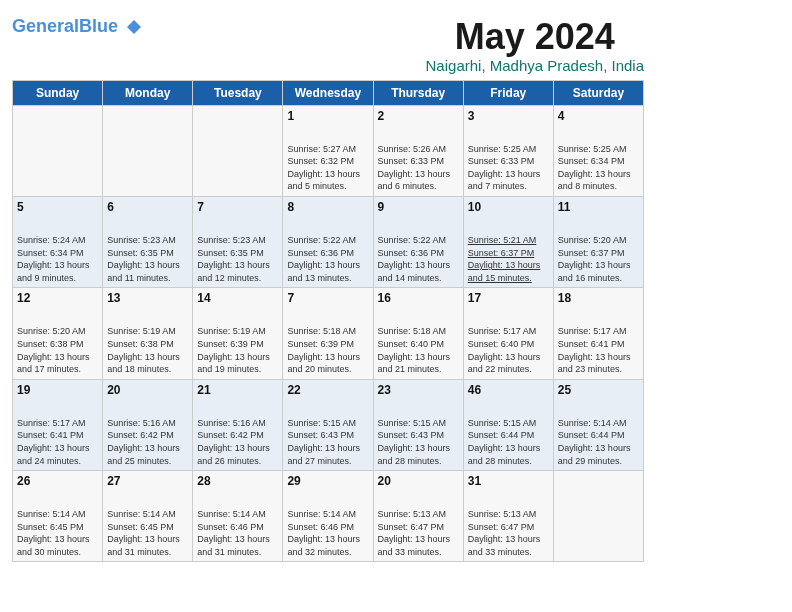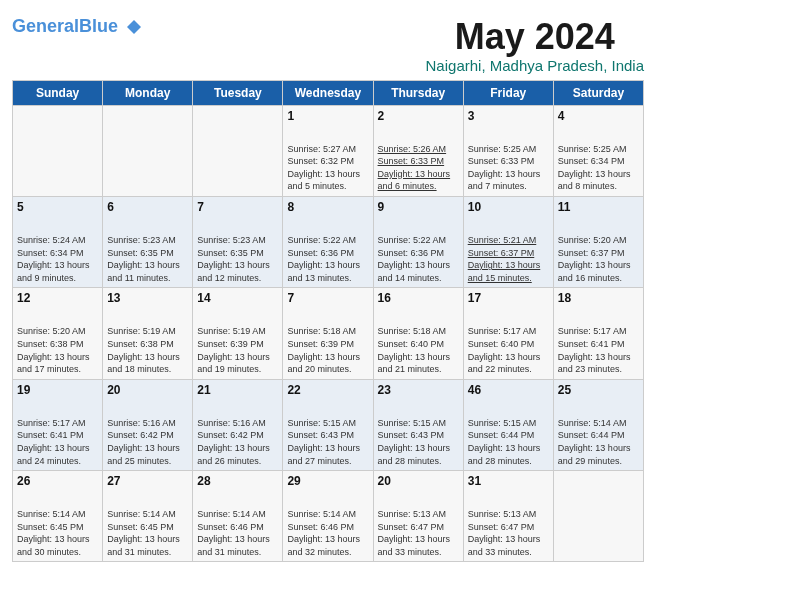--- a/index.html
+++ b/index.html
@@ -132,21 +132,21 @@
           <td class="empty"></td>
           <td>
             <span class="day-num">1</span>
             <div class="cell-text" style="white-space: pre-line;">Sunrise: 5:27 AM
 Sunset: 6:32 PM
 Daylight: 13 hours
 and 5 minutes.</div>
           </td>
           <td>
             <span class="day-num">2</span>
-            <div class="cell-text" style="white-space: pre-line; text-decoration: underline;">Sunrise: 5:26 AM
+            <div class="cell-text" style="white-space: pre-line;">Sunrise: 5:26 AM
 Sunset: 6:33 PM
 Daylight: 13 hours
 and 6 minutes.</div>
           </td>
           <td>
             <span class="day-num">3</span>
             <div class="cell-text" style="white-space: pre-line;">Sunrise: 5:25 AM
 Sunset: 6:33 PM
 Daylight: 13 hours
 and 7 minutes.</div>

